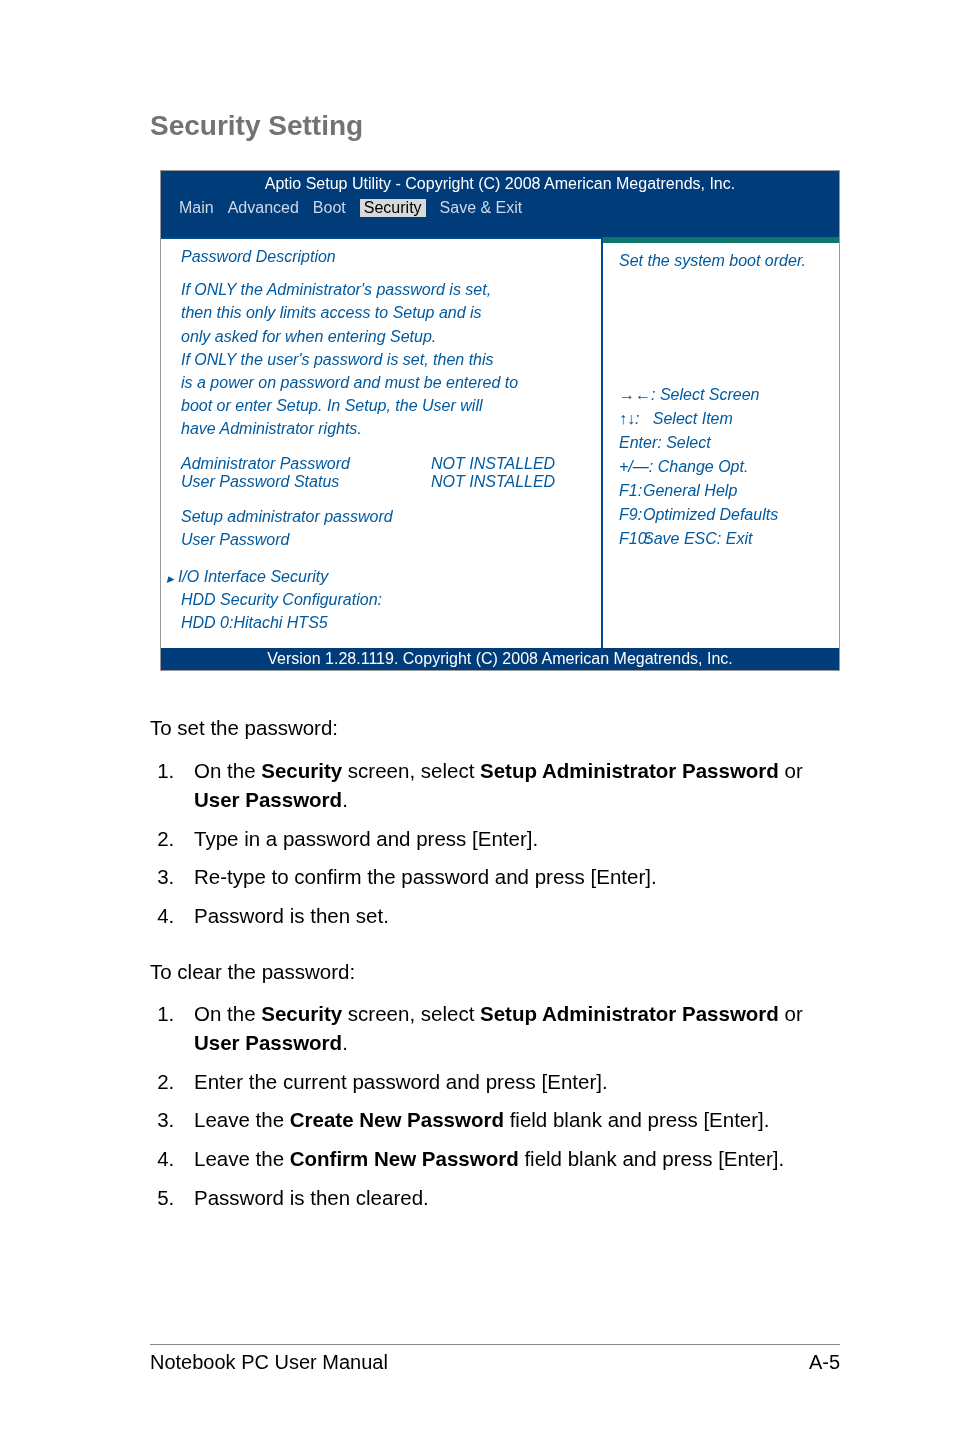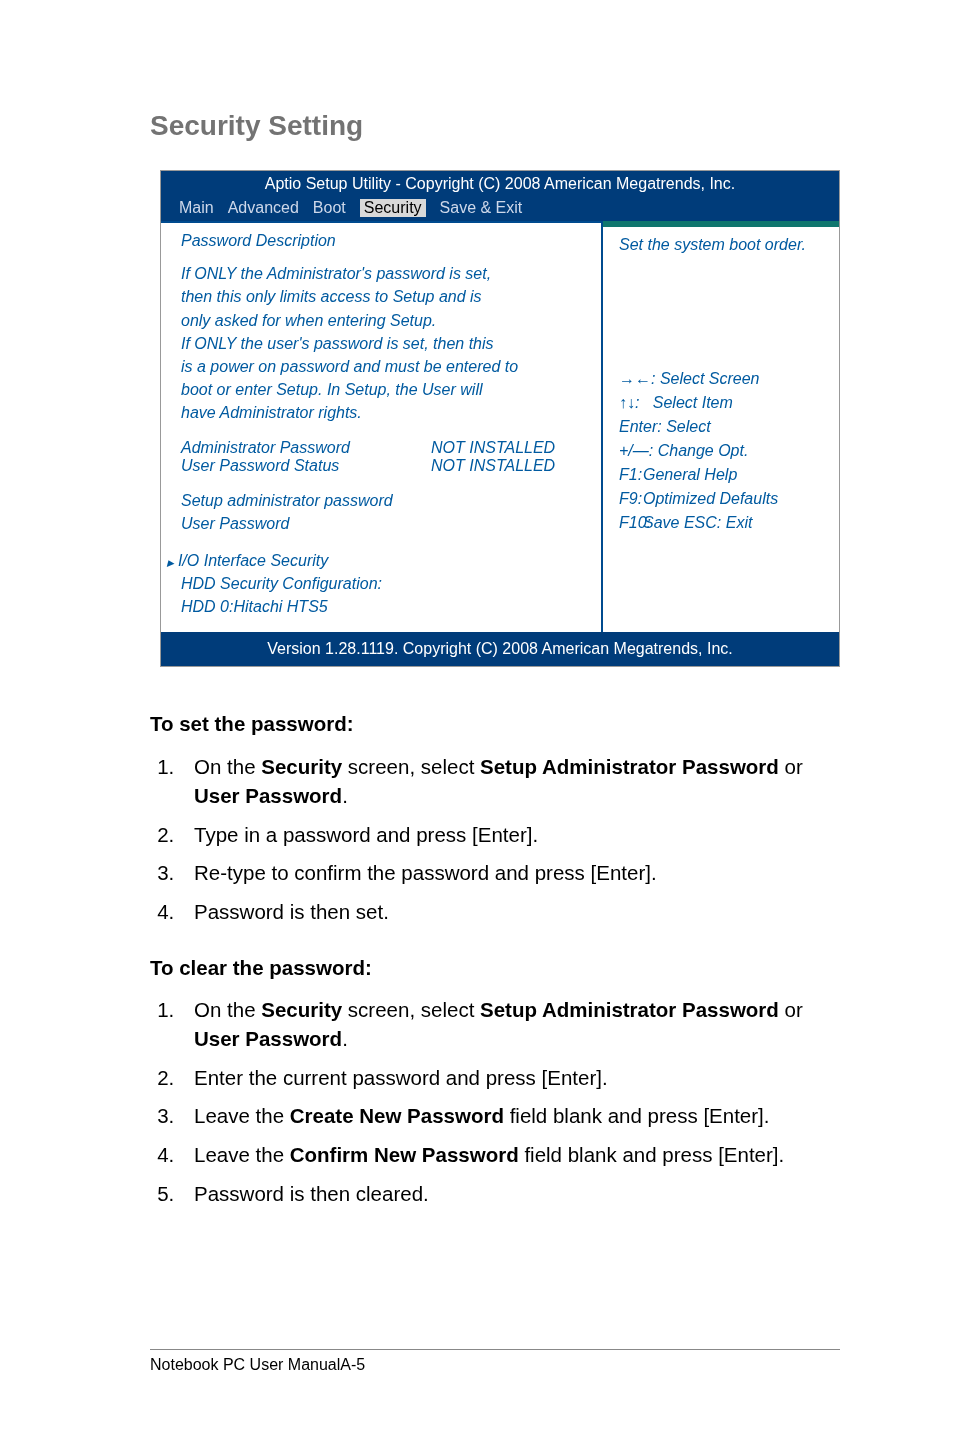--- a/index.html
+++ b/index.html
@@ -31,21 +31,21 @@
   }
   .bios-top {
     background: #003c7a;
     color: #fff;
     padding: 4px 8px;
     text-align: center;
   }
   .bios-menu {
     background: #003c7a;
     color: #fff;
-    padding: 2px 0 4px 18px;
+    padding: 2px 0 20px 18px;
     display: flex;
     gap: 14px;
   }
   .bios-menu span { color: #cdd8ea; }
   .bios-menu .sel {
     background: #d9d9d9;
     color: #000;
     padding: 0 4px;
   }
   .bios-body {
@@ -64,50 +64,51 @@
     padding: 6px 10px 14px 16px;
     line-height: 1.5;
   }
   .bios-row { line-height: 1.45; }
   .bios-pair { display: flex; }
   .bios-pair .k { width: 250px; }
   .bios-footer {
     background: #003c7a;
     color: #fff;
     text-align: center;
-    padding: 8px 0;
+    padding: 2px 0;
   }
   .arrow-right::before { content: "\25B6"; margin-right: 4px; font-size: 9px; }
   .nav-key { display:inline-block; width:24px; }
   .txt {
     font-size: 20.5px;
     line-height: 1.45;
     color: #000;
   }
-  .para { margin: 0 0 14px 0; font-weight: bold; }
+  .para { margin: 0 0 14px 0; }
   ol.steps {
     margin: 0 0 26px 0;
     padding-left: 30px;
   }
   ol.steps li {
     padding-left: 14px;
     margin-bottom: 10px;
     font-size: 20.5px;
     line-height: 1.4;
   }
   .b { font-weight: 700; }
   .footer {
     position: absolute;
     bottom: 64px;
     left: 150px;
     right: 114px;
     border-top: 1px solid #888;
     padding-top: 6px;
     display: flex;
-    font-size: 16px;
+    justify-content: space-between;
+    font-size: 20px;
     color: #000;
   }
 </style>
 </head>
 <body>
 
 <div class="page">
   <div class="heading">Security Setting</div>
 
   <div class="bios">

